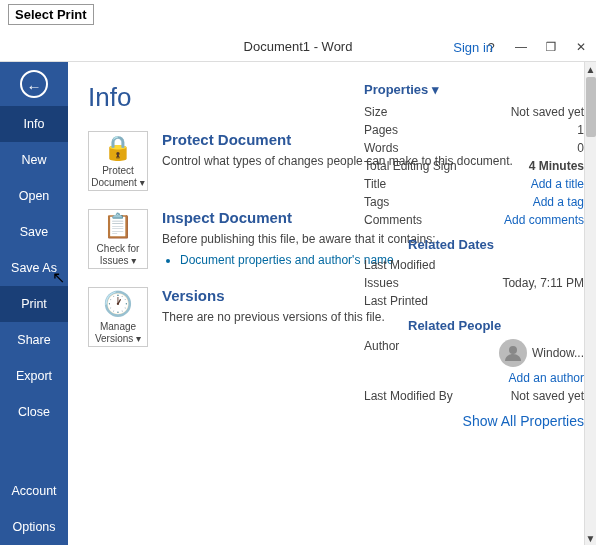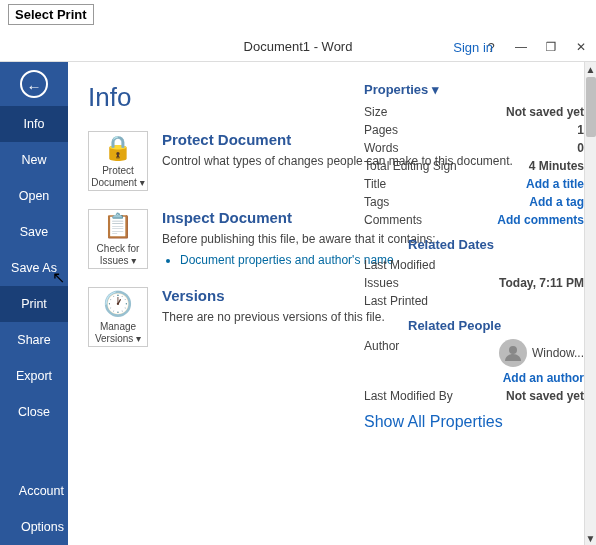--- a/index.html
+++ b/index.html
@@ -128,21 +128,20 @@
     }
     .sidebar-item.active { background: #1a3f77; }
     .sidebar-item.print-active {
       background: #1a3f77;
       position: relative;
     }
     .sidebar-spacer { flex: 1; }
     .sidebar-bottom {
       display: flex;
       flex-direction: column;
-      align-items: flex-end;
     }
 
     
     .arrow-indicator {
       position: absolute;
       right: -8px;
       width: 8px;
       height: 36px;
       display: flex;
       align-items: center;
@@ -243,21 +242,21 @@
       justify-content: space-between;
       margin-bottom: 4px;
       font-size: 12px;
     }
     .prop-key {
       color: #444;
       width: 110px;
     }
     .prop-val {
       color: #444;
-      font-weight: bold;
+      font-weight: normal;
       text-align: right;
       flex: 1;
     }
     .prop-val.bold { font-weight: bold; }
     .prop-val.link { color: #1565C0; cursor: pointer; }
     .section-divider {
       font-size: 13px;
       font-weight: 600;
       color: #2B579A;
       margin-top: 10px;
@@ -286,24 +285,25 @@
       justify-content: center;
       font-size: 16px;
       color: #666;
     }
     .author-name {
       font-size: 12px;
       color: #444;
     }
     .show-all-link {
       color: #1565C0;
-      font-size: 16px;
+      font-size: 14px;
       cursor: pointer;
       margin-top: 10px;
       display: block;
+      text-align: right;
     }
 
     
     .scrollbar-container {
       width: 12px;
       background: #f0f0f0;
       border-left: 1px solid #ddd;
       display: flex;
       flex-direction: column;
       flex-shrink: 0;

